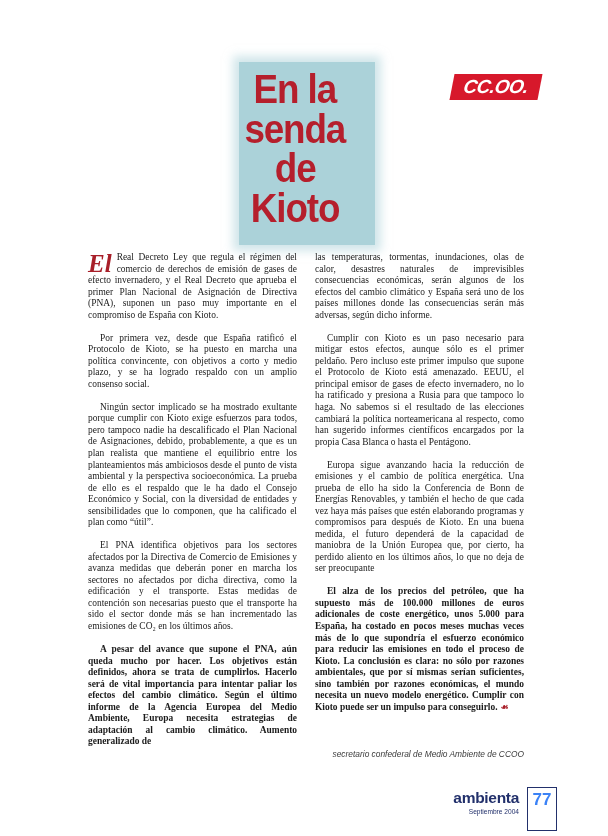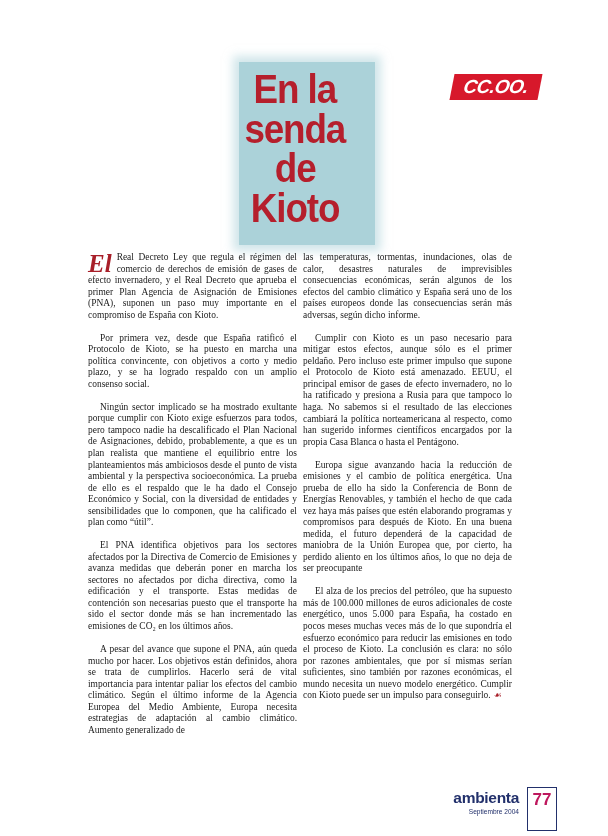--- a/index.html
+++ b/index.html
@@ -91,35 +91,35 @@
   }
 
   
   .article {
     position: absolute;
     left: 88px;
     top: 252px;
     width: 436px;
     height: 500px;
     display: flex;
-    gap: 6px;
+    gap: 18px;
   }
   .column {
     width: 209px;
     font-size: 9.45px;
     line-height: 11.55px;
     text-align: justify;
     text-justify: inter-word;
     hyphens: manual;
   }
   .column p {
     margin: 0 0 11.4px 0;
     text-indent: 12px;
   }
-  .column p:last-child { margin-bottom: 0; }
+  .column p:last-child { margin-bottom: 0; font-weight: bold; }
   .column p.first {
     text-indent: 0;
   }
 
   .dropcap {
     float: left;
     font-style: italic;
     font-weight: bold;
     font-size: 25px;
     line-height: 22px;
@@ -202,21 +202,21 @@
     left: 72px;
     top: 0px;
     width: 30px;
     height: 20px;
     display: flex;
     align-items: center;
     justify-content: center;
     font-family: "Liberation Sans", sans-serif;
     font-weight: bold;
     font-size: 17px;
-    color: #be185d;
+    color: #3b82f6;
   }
 </style>
 </head>
 <body>
 
 <div class="masthead">
 
   <div class="headline-block"></div>
 
   <div class="headline-text">
@@ -229,37 +229,38 @@
   <div class="ccoo-logo">
     <div class="ccoo-shape"></div>
     <div class="ccoo-text">CC.OO.</div>
   </div>
 
 </div>
 
 <div class="article">
 
   <div class="column">
-    <p class="first"><span class="dropcap">El</span><span>Real Decreto Ley que regula el régimen del comercio de derechos de emisión de gases de efecto invernadero, y el Real Decreto que aprueba el primer Plan Agencia de Asignación de Emisiones (PNA), suponen un paso muy importante en el compromiso de España con Kioto.</span></p>
+    <p class="first"><span class="dropcap">El</span><span>Real Decreto Ley que regula el régimen del comercio de derechos de emisión de gases de efecto invernadero, y el Real Decreto que aprueba el primer Plan Nacional de Asignación de Directiva (PNA), suponen un paso muy importante en el compromiso de España con Kioto.</span></p>
     <p><span>Por primera vez, desde que España ratificó el Protocolo de Kioto, se ha puesto en marcha una política convincente, con objetivos a corto y medio plazo, y se ha logrado respaldo con un amplio consenso social.</span></p>
     <p><span>Ningún sector implicado se ha mostrado exultante porque cumplir con Kioto exige esfuerzos para todos, pero tampoco nadie ha descalificado el Plan Nacional de Asignaciones, debido, probablemente, a que es un plan realista que mantiene el equilibrio entre los planteamientos más ambiciosos desde el punto de vista ambiental y la perspectiva socioeconómica. La prueba de ello es el respaldo que le ha dado el Consejo Económico y Social, con la diversidad de entidades y sensibilidades que lo componen, que ha calificado el plan como “útil”.</span></p>
     <p><span>El PNA identifica objetivos para los sectores afectados por la Directiva de Comercio de Emisiones y avanza medidas que deberán poner en marcha los sectores no afectados por dicha directiva, como la edificación y el transporte. Estas medidas de contención son necesarias puesto que el transporte ha sido el sector donde más se han incrementado las emisiones de CO₂ en los últimos años.</span></p>
     <p><span>A pesar del avance que supone el PNA, aún queda mucho por hacer. Los objetivos están definidos, ahora se trata de cumplirlos. Hacerlo será de vital importancia para intentar paliar los efectos del cambio climático. Según el último informe de la Agencia Europea del Medio Ambiente, Europa necesita estrategias de adaptación al cambio climático. Aumento generalizado de</span></p>
   </div>
 
   <div class="column">
-    <p class="first"><span>las temperaturas, tormentas, inundaciones, olas de calor, desastres naturales de imprevisibles consecuencias económicas, serán algunos de los efectos del cambio climático y España será uno de los países europeos donde las consecuencias serán más adversas, según dicho informe.</span></p>
+    <p class="first"><span>las temperaturas, tormentas, inundaciones, olas de calor, desastres naturales de imprevisibles consecuencias económicas, serán algunos de los efectos del cambio climático y España será uno de los países millones donde las consecuencias serán más adversas, según dicho informe.</span></p>
     <p><span>Cumplir con Kioto es un paso necesario para mitigar estos efectos, aunque sólo es el primer peldaño. Pero incluso este primer impulso que supone el Protocolo de Kioto está amenazado. EEUU, el principal emisor de gases de efecto invernadero, no lo ha ratificado y presiona a Rusia para que tampoco lo haga. No sabemos si el resultado de las elecciones cambiará la política norteamericana al respecto, como han sugerido informes científicos encargados por la propia Casa Blanca o hasta el Pentágono.</span></p>
     <p><span>Europa sigue avanzando hacia la reducción de emisiones y el cambio de política energética. Una prueba de ello ha sido la Conferencia de Bonn de Energías Renovables, y también el hecho de que cada vez haya más países que estén elaborando programas y compromisos para después de Kioto. En una buena medida, el futuro dependerá de la capacidad de maniobra de la Unión Europea que, por cierto, ha perdido aliento en los últimos años, lo que no deja de ser preocupante</span></p>
     <p><span>El alza de los precios del petróleo, que ha supuesto más de 100.000 millones de euros adicionales de coste energético, unos 5.000 para España, ha costado en pocos meses muchas veces más de lo que supondría el esfuerzo económico para reducir las emisiones en todo el proceso de Kioto. La conclusión es clara: no sólo por razones ambientales, que por sí mismas serían suficientes, sino también por razones económicas, el mundo necesita un nuevo modelo energético. Cumplir con Kioto puede ser un impulso para conseguirlo.</span><span class="end-ornament">☙</span></p>
   </div>
 
 </div>
 
 <div class="byline">
+  <div class="byline-role">secretario confederal de Medio Ambiente de CCOO</div>
 </div>
 
 <div class="folio">
   <div class="folio-brand">
     <div class="folio-brand-name">ambienta</div>
     <div class="folio-date">Septiembre 2004</div>
   </div>
   <div class="folio-page-box"></div>
   <div class="folio-page-num">77</div>
 </div>

